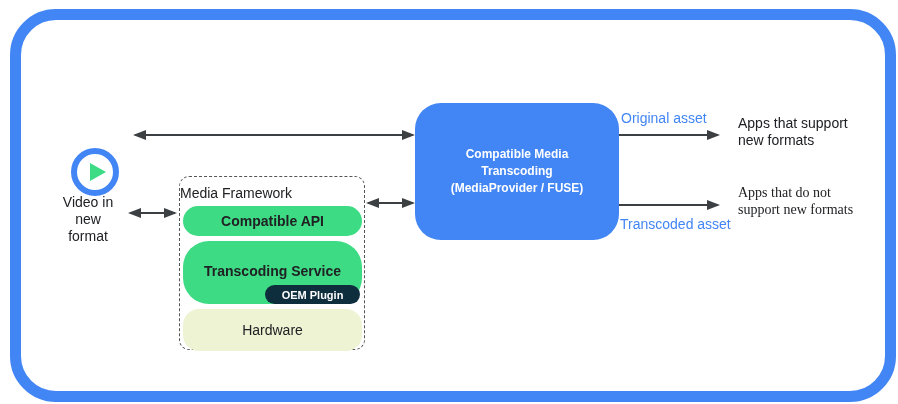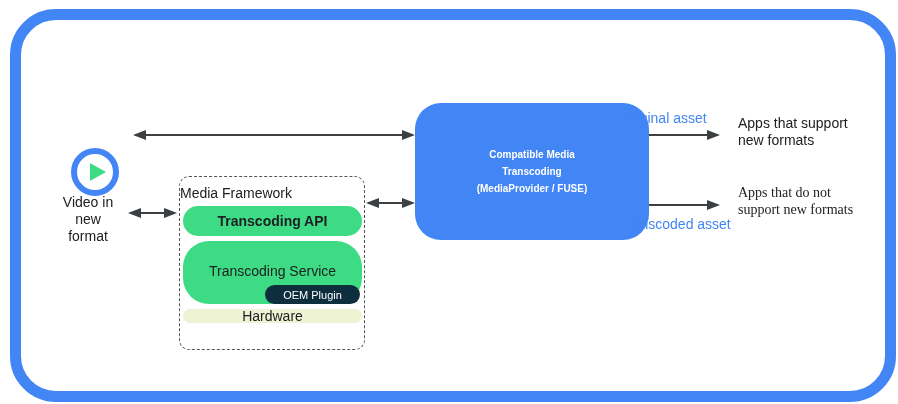--- a/index.html
+++ b/index.html
@@ -41,30 +41,30 @@
   
   .mf{position:absolute; left:179px; top:176px; width:186px; height:174px;
       box-sizing:border-box; border:1.5px dashed #555; border-radius:10px;}
   .mf-title{position:absolute; left:0; right:0; top:8px; text-align:left; font-size:14px;}
   .pill{position:absolute; left:3px; width:179px; border-radius:16px;
         display:flex; align-items:center; justify-content:center; font-size:14px;}
   .pill.api{top:29px; height:30px; background:#3ddc84; font-weight:bold;}
   .service{position:absolute; left:3px; top:64px; width:179px; height:63px;
            background:#3ddc84; border-radius:26px;}
   .service-label{position:absolute; left:0; right:0; top:22px; text-align:center;
-           font-size:14px; font-weight:normal;}
+           font-size:14px; font-weight:bold;}
   .oem{position:absolute; right:2px; bottom:0; width:95px; height:19px;
-       background:#0e2e3e; border-radius:10px; color:#fff; font-size:11px; font-weight:normal;
+       background:#0e2e3e; border-radius:10px; color:#fff; font-size:11px; font-weight:bold;
        display:flex; align-items:center; justify-content:center;}
-  .pill.hw{top:132px; height:14px; background:#eef3d3;}
+  .pill.hw{top:132px; height:42px; background:#eef3d3;}
 
   
-  .transcoder{position:absolute; left:415px; top:103px; width:234px; height:137px;
+  .transcoder{position:absolute; left:415px; top:103px; width:204px; height:137px;
        box-sizing:border-box; background:#4285f4; border-radius:26px; color:#fff;
-       font-size:10px; font-weight:bold; line-height:17px; text-align:center;
+       font-size:12px; font-weight:bold; line-height:17px; text-align:center;
        display:flex; align-items:center; justify-content:center; white-space:pre-line;}
 </style>
 </head>
 <body>
 
 <div class="canvas">
 
   <div class="frame"></div>
 
   <div class="play">
@@ -94,21 +94,21 @@
     <span class="line"></span>
     <span class="head r"></span>
   </div>
   <div class="arrow a5">
     <span class="line"></span>
     <span class="head r"></span>
   </div>
 
   <div class="mf">
     <div class="mf-title">Media Framework</div>
-    <div class="pill api">Transcoding API</div>
+    <div class="pill api">Compatible API</div>
     <div class="service">
       <div class="service-label">Transcoding Service</div>
       <div class="oem">OEM Plugin</div>
     </div>
     <div class="pill hw">Hardware</div>
   </div>
 
   <div class="transcoder">Compatible Media
 Transcoding
 (MediaProvider / FUSE)</div>

